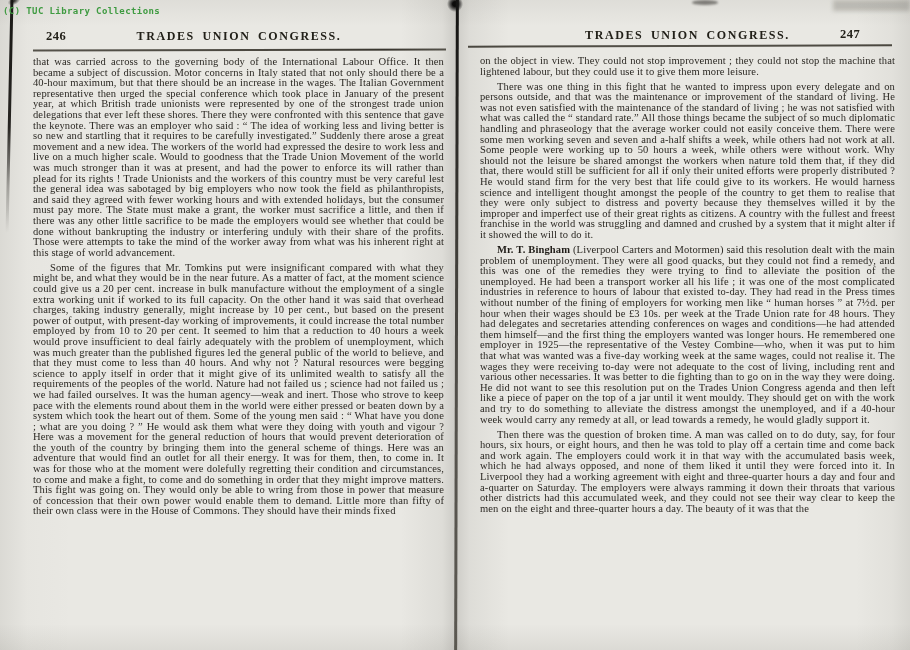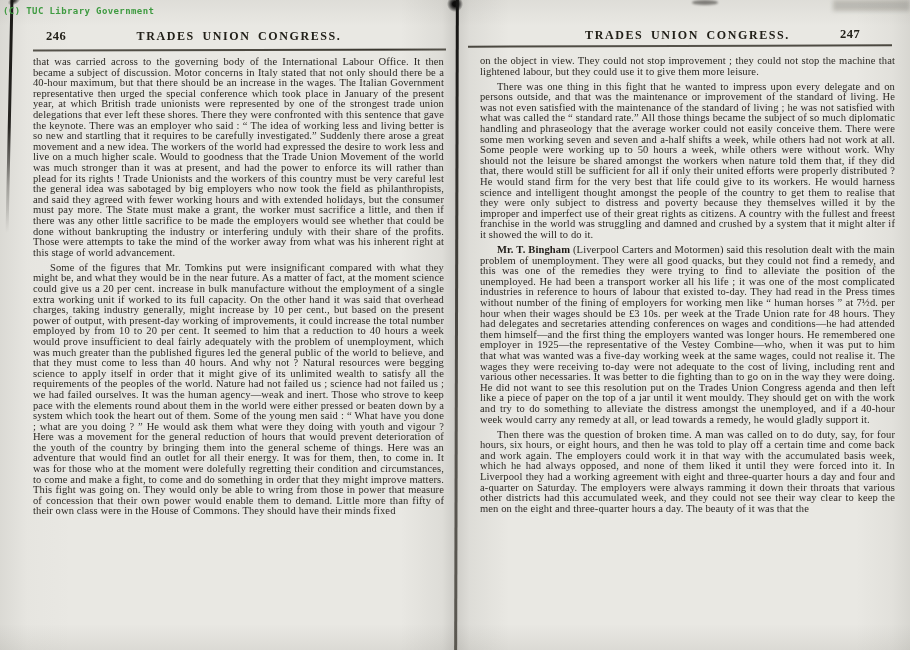--- a/index.html
+++ b/index.html
@@ -95,21 +95,21 @@
   .page-body p { margin:0; }
   .page-body p + p { margin-top:4.5px; }
   .page-body p.indent { text-indent:17px; }
   .page-body b { font-weight:bold; color:#1f1c17; }
 </style>
 </head>
 <body>
 
 <div id="scan">
 
-  <div id="watermark">(C) TUC Library Government</div>
+  <div id="watermark">(C) TUC Library Collections</div>
 
   <div id="left-edge-line"></div>
   <div id="left-edge-hook"></div>
   <div id="gutter-blob"></div>
   <div id="gutter-line"></div>
   <div id="smudge-top-mid" class="smudge"></div>
   <div id="smudge-top-right" class="smudge"></div>
 
   <div id="left-page" class="page">
     <span class="page-header page-num">246</span>

